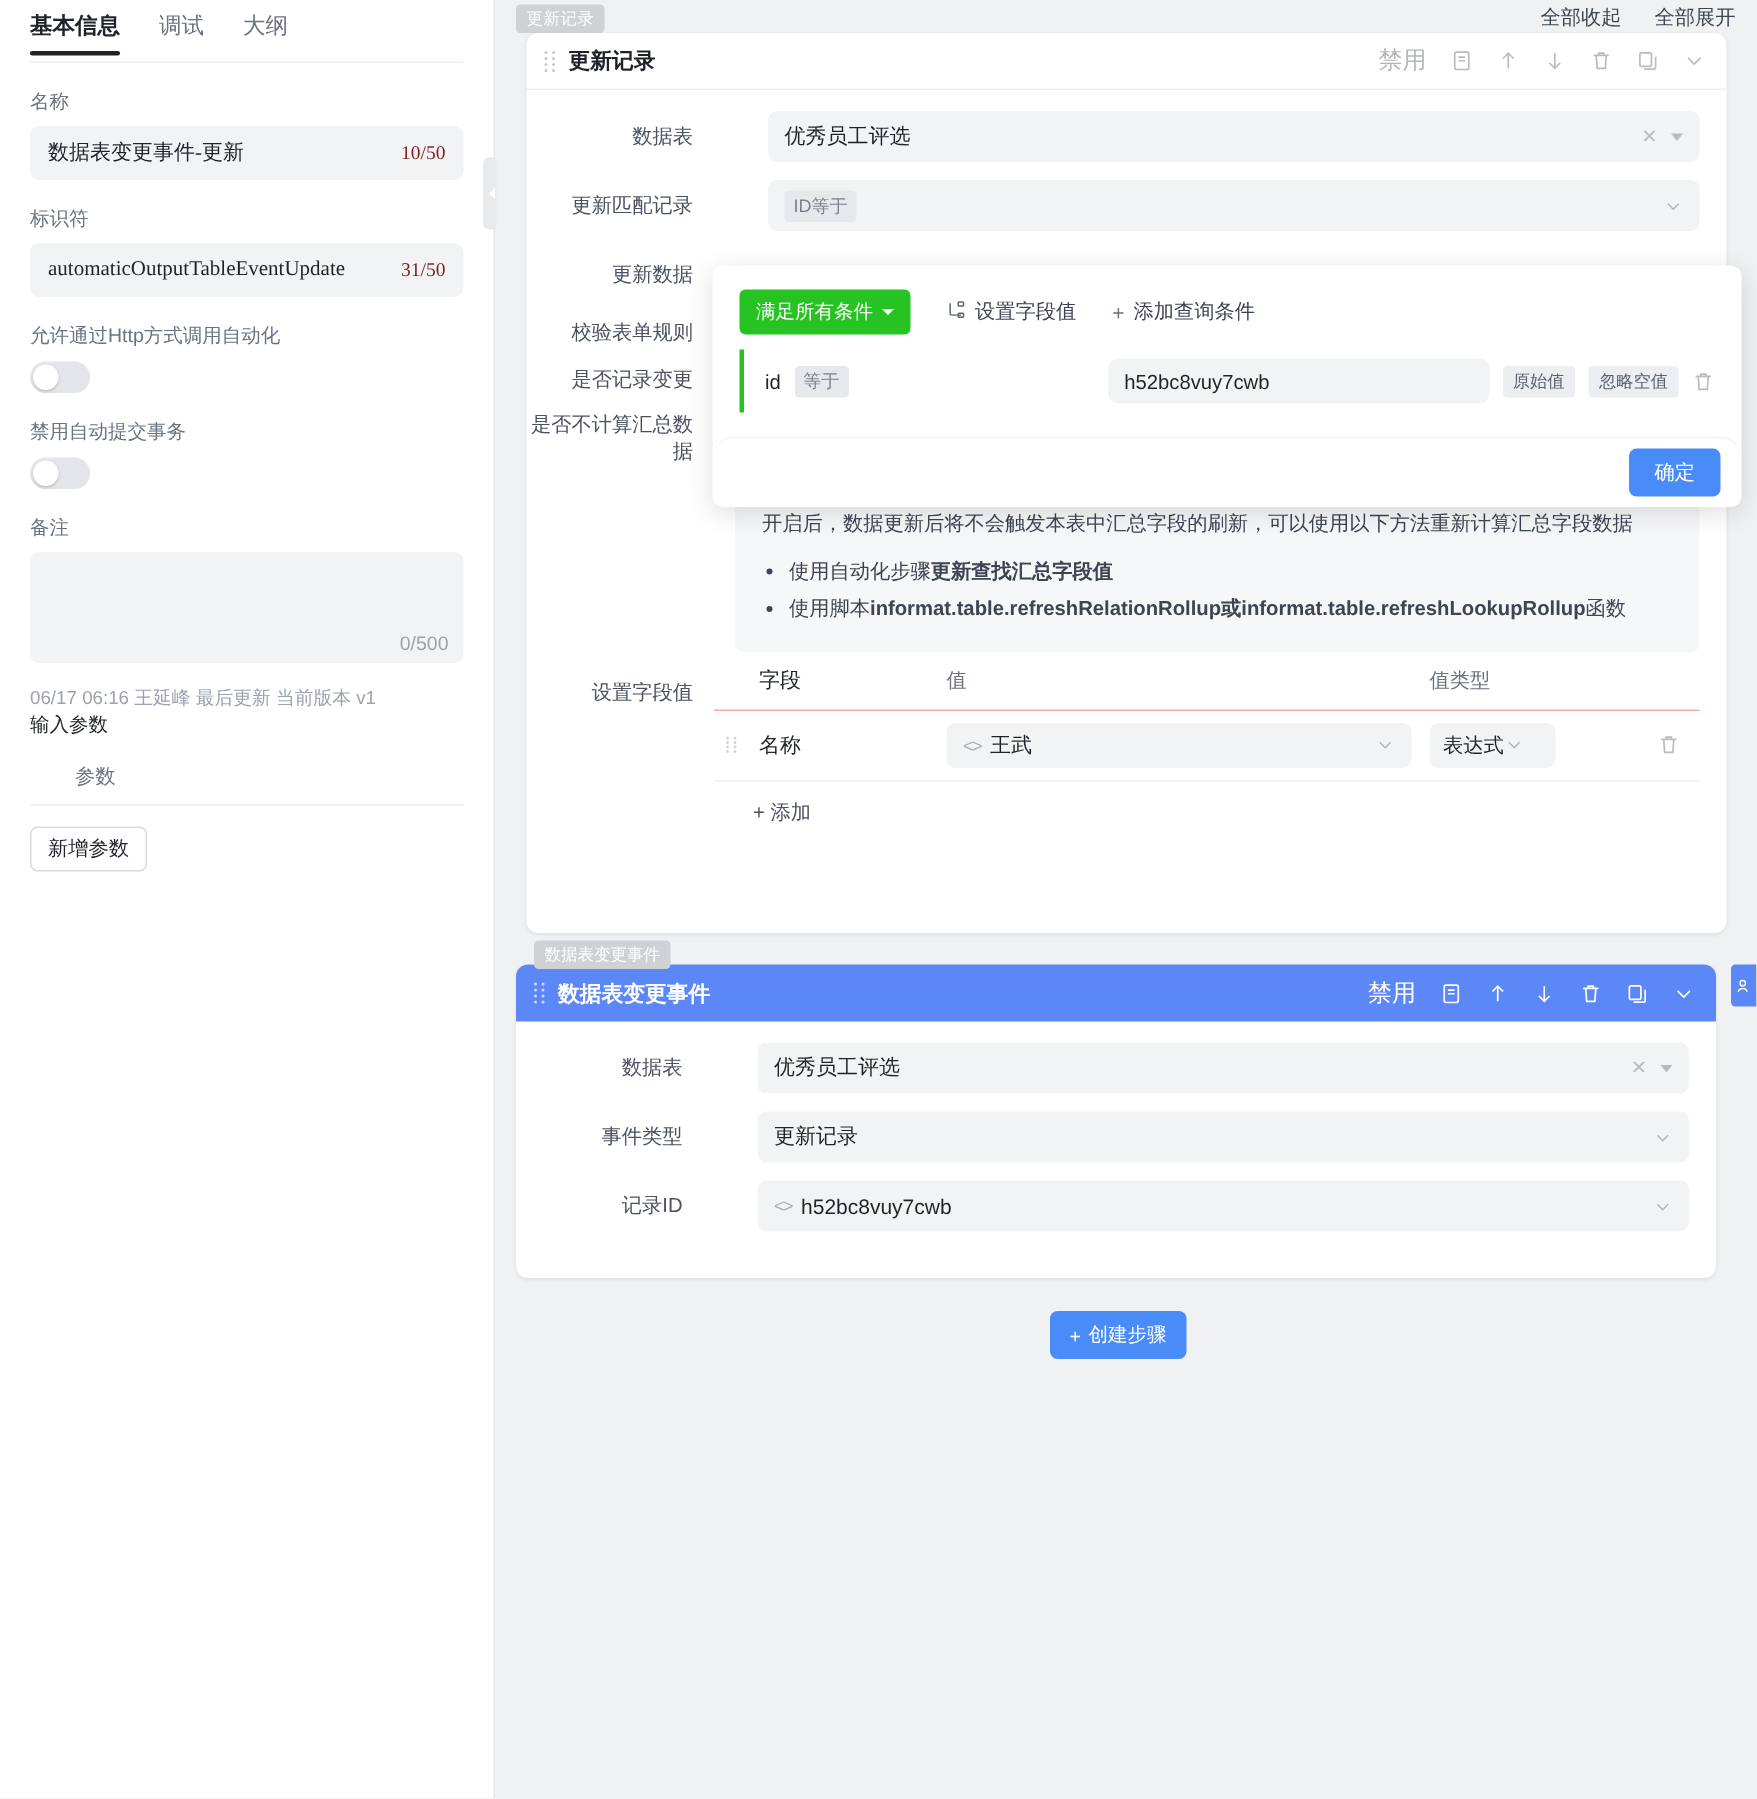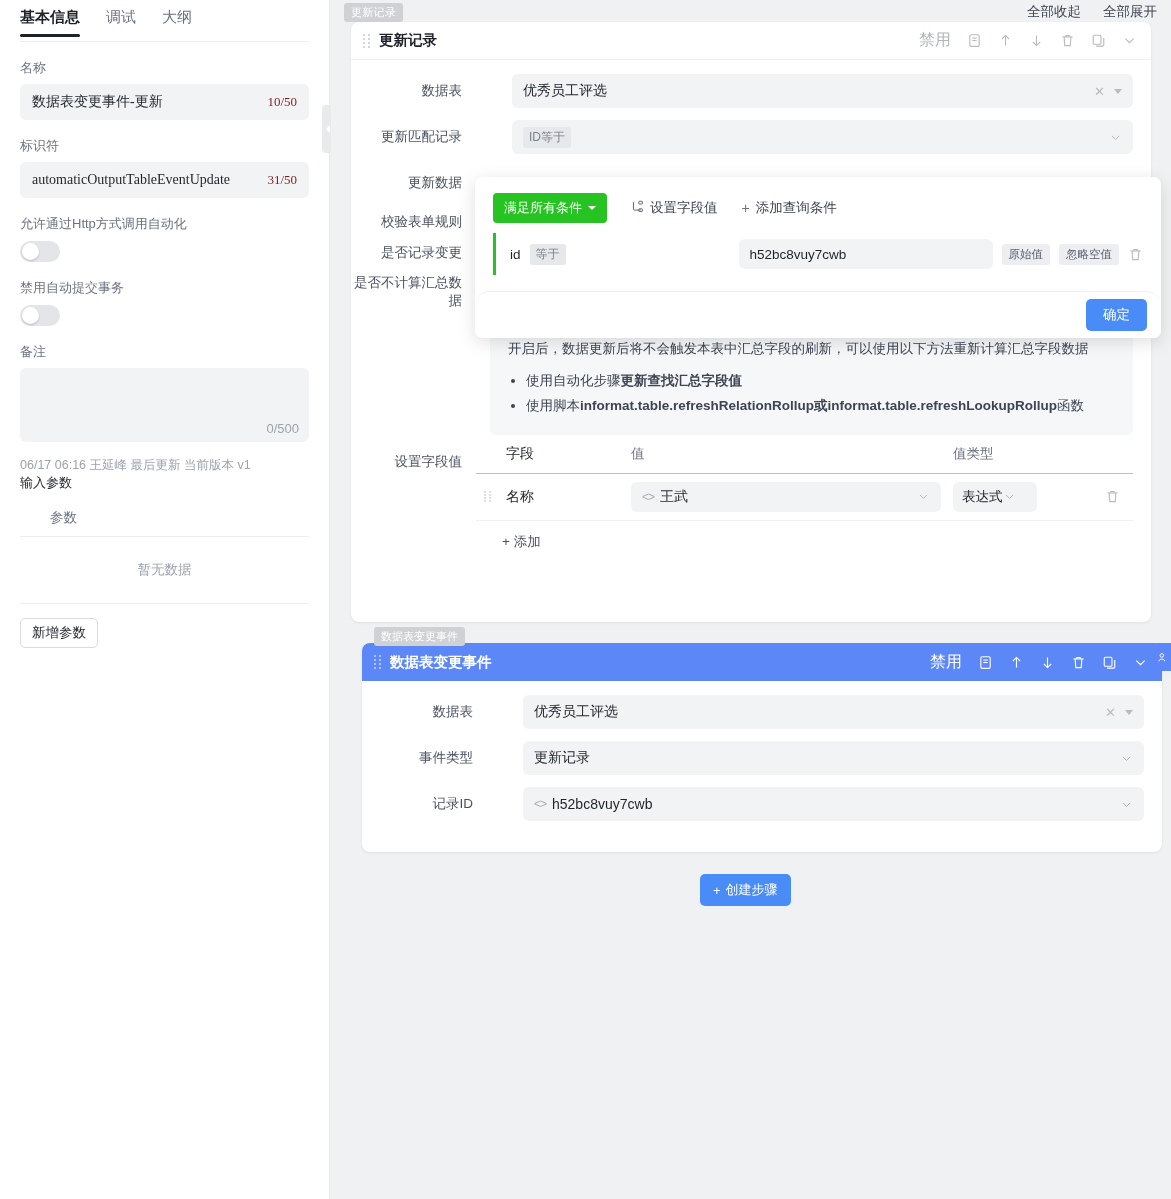--- a/index.html
+++ b/index.html
@@ -75,21 +75,21 @@
     background: #cfd1d5; color: #ffffff; font-size: 11px;
     padding: 2px 7px; border-radius: 3px; letter-spacing: .3px;
   }
   .top-actions { position: absolute; right: 14px; top: 3px; display: flex; gap: 22px; }
   .top-actions span { font-size: 13.5px; color: #3d4452; cursor: pointer; }
 
   
   .card { position: absolute; background: #ffffff; border-radius: 8px;
           box-shadow: 0 1px 3px rgba(0,0,0,.07); }
   #card-update { left: 20px; top: 22px; width: 800px; height: 600px; }
-  #card-event  { left: 31px; top: 643px; width: 800px; height: 209px; }
+  #card-event  { left: 13px; top: 643px; width: 800px; height: 209px; }
 
   .card-header { height: 38px; display: flex; align-items: center;
                  padding: 0 14px 0 12px; border-bottom: 1px solid #f0f0f0; }
   .card-header.blue { background: #5c87f6; border-bottom: none;
                       border-radius: 8px 8px 0 0; }
   .drag-dots { width: 7px; height: 14px; display: grid; grid-template-columns: 2px 2px;
                grid-template-rows: repeat(4, 2px); gap: 2px 3px; margin-right: 9px; }
   .drag-dots i { background: #c6c8cc; border-radius: 1px; display: block; }
   .card-header.blue .drag-dots i { background: #c9d8ff; }
   .card-title { font-size: 14.5px; font-weight: bold; color: #1f2329; }
@@ -233,21 +233,20 @@
       <span class="counter">0/500</span>
     </div>
 
     <div class="meta-line">
       <span>06/17 06:16 王延峰 最后更新 当前版本 v1</span>
       <span class="sub">输入参数</span>
     </div>
 
     <div class="param-table">
       <div class="param-head">参数</div>
-      <div class="param-empty">暂无数据</div>
     </div>
     <div class="btn-outline">新增参数</div>
   </div>
 
   <div id="collapse-handle">
     <span class="arr"></span>
   </div>
 
   <div id="canvas">
 

